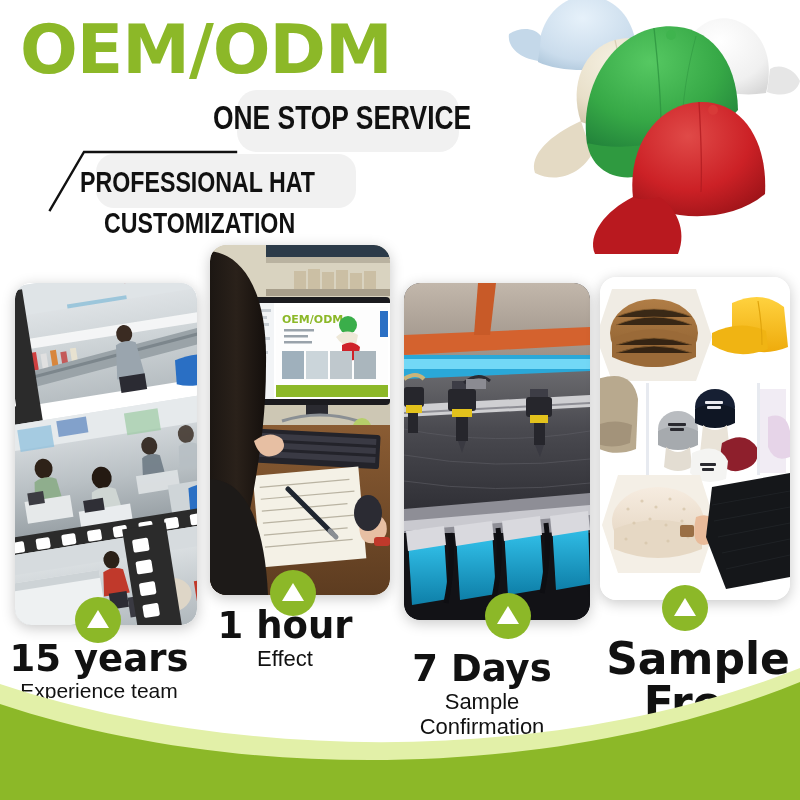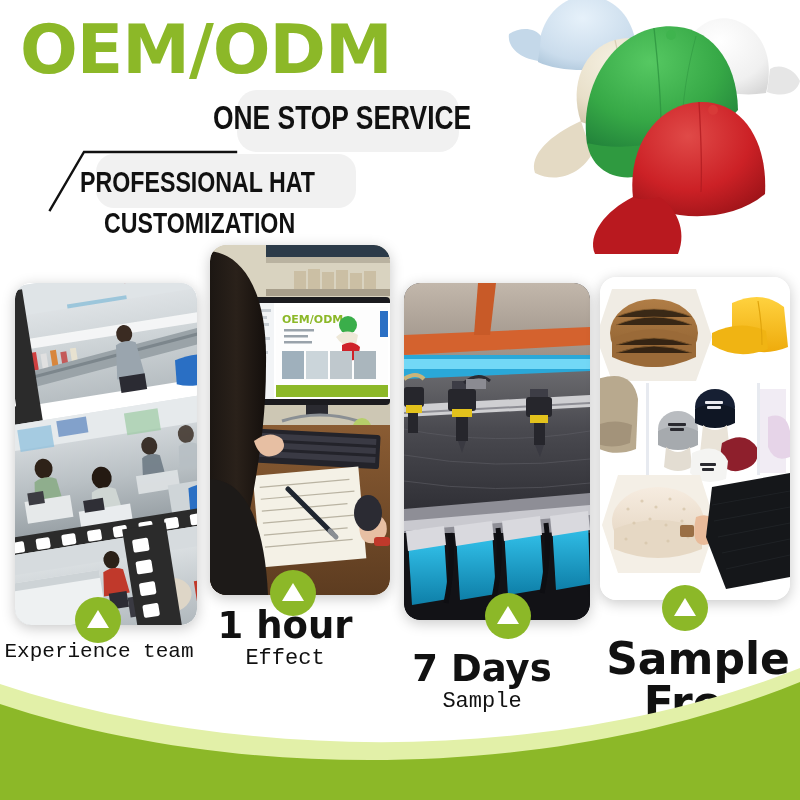--- a/index.html
+++ b/index.html
@@ -83,21 +83,21 @@
 
   
   .cap{position:absolute;text-align:center;color:#111;}
   .cap .big{
     font-size:37px;font-weight:700;line-height:1.05;
     white-space:nowrap;
     font-family:"DejaVu Sans","Liberation Sans",sans-serif;
   }
   .cap .sub{
     font-size:22px;font-weight:400;line-height:1.15;
-    font-family:Liberation Mono, monospace;
+    font-family:Liberation Sans, sans-serif;
   }
   #cap-1{left:4px;top:640px;width:190px;}
   #cap-2{left:190px;top:607px;width:190px;}
   #cap-3{left:384px;top:650px;width:196px;}
   #cap-4{left:600px;top:637px;width:196px;}
   #cap-4 .big{font-size:44px;line-height:1.0;}
   #cap-1 .sub{font-size:21px;}
 </style>
 </head>
 <body>
@@ -632,31 +632,33 @@
   <svg class="badge" id="badge-3" viewBox="0 0 46 46">
     <circle cx="23" cy="23" r="23" fill="#8CB828"></circle>
     <path d="M23 13 L34 31 L12 31 Z" fill="#ffffff"></path>
   </svg>
   <svg class="badge" id="badge-4" viewBox="0 0 46 46">
     <circle cx="23" cy="23" r="23" fill="#8CB828"></circle>
     <path d="M23 13 L34 31 L12 31 Z" fill="#ffffff"></path>
   </svg>
 
   <div class="cap" id="cap-1">
+    <div class="big">15 years</div>
     <div class="sub">Experience team</div>
   </div>
 
   <div class="cap" id="cap-2">
     <div class="big">1 hour</div>
     <div class="sub">Effect</div>
   </div>
 
   <div class="cap" id="cap-3">
     <div class="big">7 Days</div>
     <div class="sub">Sample</div>
+    <div class="sub">Confirmation</div>
   </div>
 
   <div class="cap" id="cap-4">
     <div class="big">Sample</div>
     <div class="big">Free</div>
   </div>
 
   <svg class="wave" viewBox="0 0 800 140" preserveAspectRatio="none">
     <path d="M0 24 C240 104 560 104 800 8 L800 140 L0 140 Z" fill="#e2f0a8"></path>
     <path d="M0 44 C240 124 560 120 800 22 L800 140 L0 140 Z" fill="#8CB828"></path>

